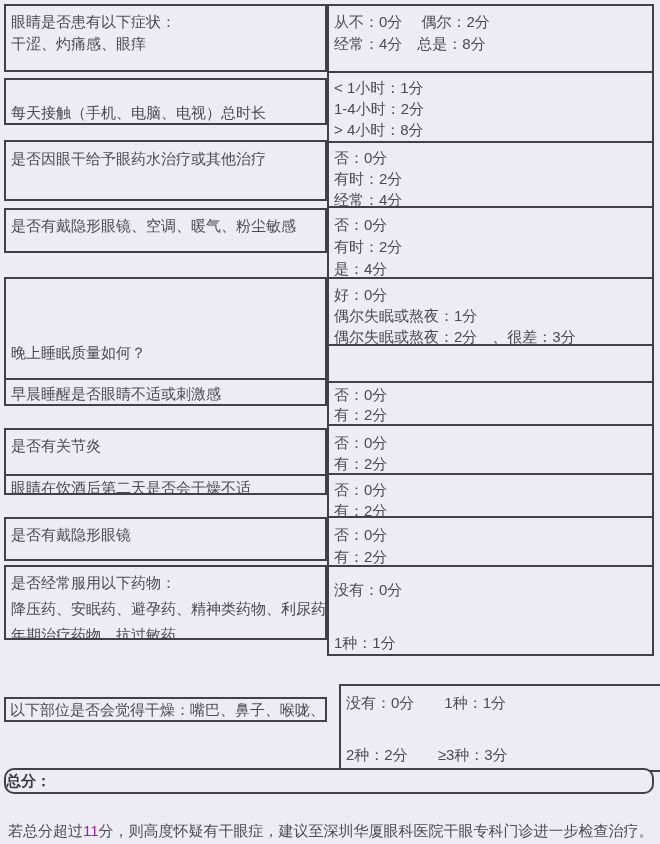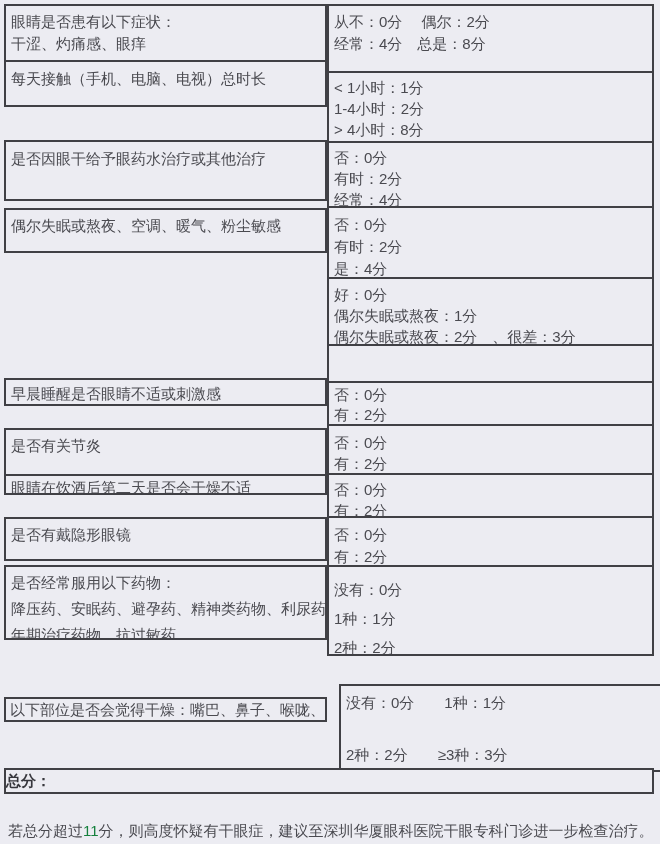--- a/index.html
+++ b/index.html
@@ -21,45 +21,48 @@
     overflow:hidden;
   }
   .lcell{left:4px;width:323px;padding:0 2px 0 5px;display:flex;flex-direction:column;}
   .rcell{left:327px;width:327px;padding:0 2px 0 5px;display:flex;flex-direction:column;}
   .line{white-space:pre;}
   .bottom-align{justify-content:flex-end;}
   .spread{justify-content:space-between;}
   .total-row{
     left:4px;width:650px;top:768px;height:26px;
     display:flex;align-items:center;
-    font-weight:bold;color:#36363c;
+    font-weight:bold;color:#36363c;border-radius:10px;
   }
   .note{
     position:absolute;left:8px;top:822px;width:648px;
     font-size:15px;line-height:18px;color:#4a4a50;
   }
   .note .hl{font-weight:normal;}
 </style>
 </head>
 <body>
 
 <div class="board">
 
   <div class="cell lcell" style="top:4px;height:68px;padding-top:5px;">
     <div class="line">眼睛是否患有以下症状：</div>
     <div class="line">干涩、灼痛感、眼痒</div>
   </div>
-  <div class="cell lcell" style="top:60px;height:47px;padding-top:6px;">
+  <div class="cell lcell" style="top:78px;height:47px;padding-top:22px;">
     <div class="line">每天接触（手机、电脑、电视）总时长</div>
   </div>
   <div class="cell lcell" style="top:140px;height:61px;padding-top:6px;">
     <div class="line">是否因眼干给予眼药水治疗或其他治疗</div>
   </div>
   <div class="cell lcell" style="top:208px;height:45px;padding-top:5px;">
-    <div class="line">偶尔失眠或熬夜、空调、暖气、粉尘敏感</div>
+    <div class="line">是否有戴隐形眼镜、空调、暖气、粉尘敏感</div>
+  </div>
+  <div class="cell lcell bottom-align" style="top:277px;height:103px;padding-bottom:14px;">
+    <div class="line">晚上睡眠质量如何？</div>
   </div>
   <div class="cell lcell" style="top:378px;height:28px;padding-top:3px;">
     <div class="line">早晨睡醒是否眼睛不适或刺激感</div>
   </div>
   <div class="cell lcell" style="top:428px;height:57px;padding-top:5px;">
     <div class="line">是否有关节炎</div>
   </div>
   <div class="cell lcell" style="top:474px;height:21px;padding-top:3px;line-height:17px;">
     <div class="line">眼睛在饮酒后第二天是否会干燥不适</div>
   </div>
@@ -109,32 +112,32 @@
     <div class="line">有：2分</div>
   </div>
   <div class="cell rcell" style="top:473px;height:45px;padding-top:4px;line-height:21px;">
     <div class="line">否：0分</div>
     <div class="line">有：2分</div>
   </div>
   <div class="cell rcell" style="top:516px;height:51px;padding-top:6px;">
     <div class="line">否：0分</div>
     <div class="line">有：2分</div>
   </div>
-  <div class="cell rcell" style="top:565px;height:91px;padding-top:8px;line-height:29px;">
+  <div class="cell rcell" style="top:565px;height:91px;padding-top:8px;line-height:29px;gap:24px;">
     <div class="line">没有：0分</div>
     <div class="line">1种：1分</div>
     <div class="line">2种：2分</div>
     <div class="line">≥3种：3分</div>
   </div>
   <div class="cell rcell spread" style="top:684px;height:88px;padding-top:6px;padding-bottom:4px;margin-left:12px;">
     <div class="line">没有：0分　　1种：1分</div>
     <div class="line">2种：2分　　≥3种：3分</div>
   </div>
 
   <div class="cell total-row">
     <span>总分：</span>
   </div>
 
   <div class="note">
-    <span>若总分超过</span><span class="hl" style="color: #15803d;">11</span><span>分，则高度怀疑有干眼症，建议至深圳华厦眼科医院干眼专科门诊进一步检查治疗。</span>
+    <span>若总分超过</span><span class="hl" style="color: #a21caf;">11</span><span>分，则高度怀疑有干眼症，建议至深圳华厦眼科医院干眼专科门诊进一步检查治疗。</span>
   </div>
 
 </div>
 
 </body></html>

